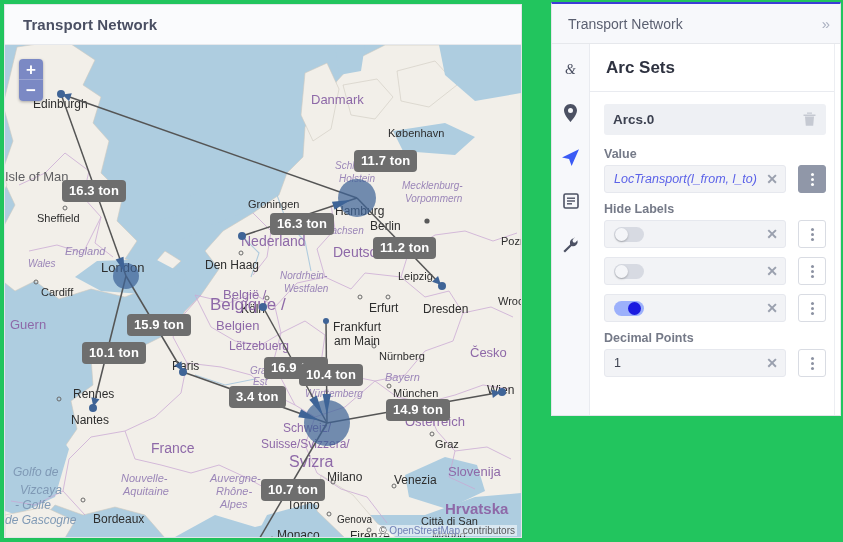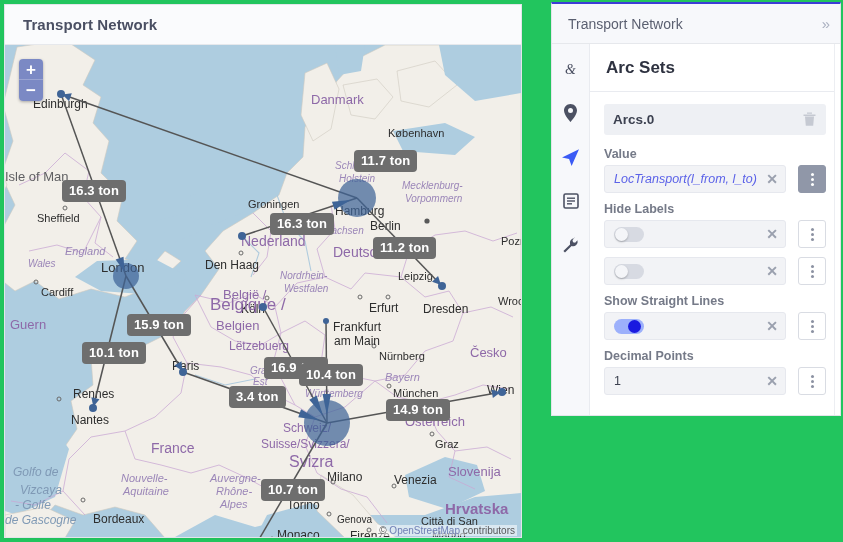--- a/index.html
+++ b/index.html
@@ -450,21 +450,20 @@
                     </div>
                     <div style="flex: 1 1 0%;"></div>
                     <div class="xbtn">✕</div>
                   </div>
                   <div class="kebab">
                     <span></span>
                   </div>
                 </div>
               </div>
               <div class="field">
-                <div class="flabel">Show Straight Lines</div>
                 <div class="frow">
                   <div class="fbox">
                     <div class="tgl on">
                       <i></i>
                     </div>
                     <div style="flex: 1 1 0%;"></div>
                     <div class="xbtn">✕</div>
                   </div>
                   <div class="kebab">
                     <span></span>

